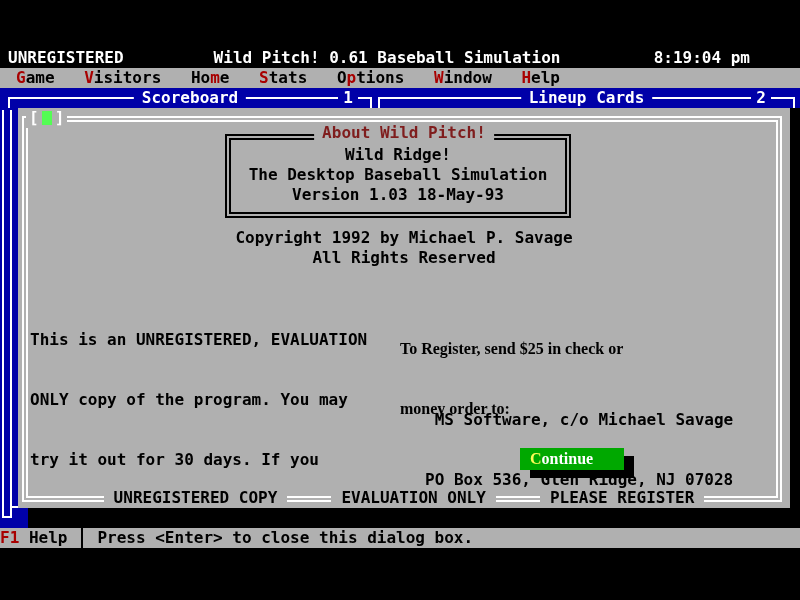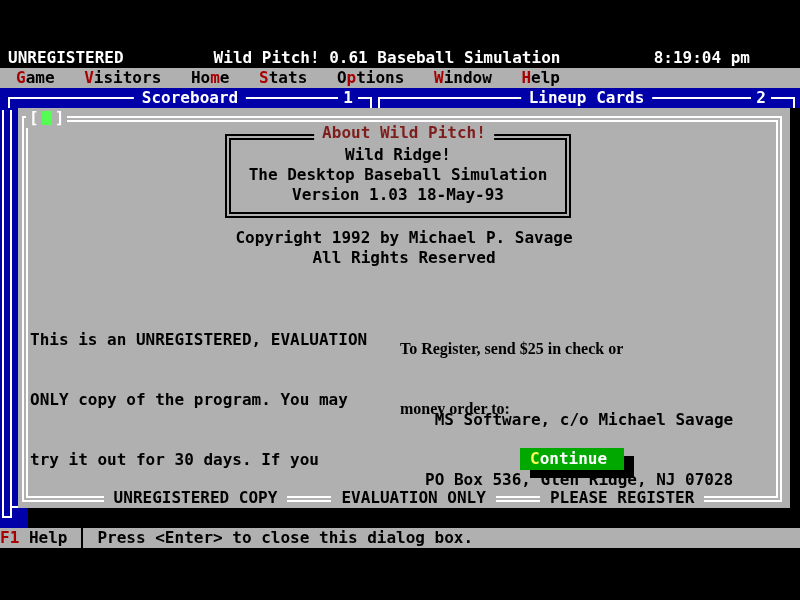--- a/index.html
+++ b/index.html
@@ -37,21 +37,21 @@
   .dlg-frame{position:absolute;left:4px;top:8px;right:8px;bottom:6px;border:6px double #fff;}
   .dlg-close{position:absolute;left:8px;top:0;height:20px;background:#b0b0b0;color:#fff;padding:0 3px;display:flex;align-items:center;gap:1px;z-index:3;cursor:pointer;}
   .close-block{display:inline-block;width:10px;height:14px;background:#54fc54;margin:0 2px;}
   .dlg-title{position:absolute;left:50%;transform:translateX(-50%);top:15px;height:20px;background:#b0b0b0;color:#7f1d1d;padding:0 8px;white-space:nowrap;z-index:3;}
   .about-box{position:absolute;left:207px;top:26px;width:346px;height:84px;border:6px double #000;box-sizing:border-box;text-align:center;padding-top:5px;}
   .copyright{position:absolute;left:0;right:0;top:120px;text-align:center;}
   .body-left{position:absolute;left:12px;top:182px;white-space:pre;}
   .reg-col{position:absolute;left:382px;top:191px;white-space:pre;font-family:Liberation Serif, serif;}
   .reg-addr{position:absolute;left:407px;top:262px;white-space:pre;text-align:right;}
   .btn-shadow{position:absolute;left:512px;top:348px;width:104px;height:22px;background:#000;}
-  .btn{position:absolute;left:502px;top:340px;width:104px;height:22px;background:#00a800;color:#fff;line-height:22px;padding-left:10px;box-sizing:border-box;cursor:pointer;white-space:nowrap;}
+  .btn{position:absolute;left:502px;top:340px;width:104px;height:22px;background:#00a800;color:#fff;line-height:22px;padding-left:10px;box-sizing:border-box;cursor:pointer;white-space:nowrap;font-family:Liberation Serif, serif;}
   .btn .bhot{color:#fcfc54;}
   .dlg-footer{position:absolute;left:0;right:0;top:380px;height:20px;display:flex;justify-content:center;gap:44px;z-index:3;}
   .dlg-footer span{background:#b0b0b0;padding:0 10px;white-space:nowrap;}
   
   .statusbar{left:0;top:528px;width:800px;height:20px;background:#b0b0b0;color:#000;display:flex;align-items:center;padding-left:0;box-sizing:border-box;}
   .sb-key{color:#a80000;}
   .sb-div{width:2px;height:20px;background:#000;margin:0 14px;}
   .sb-help{margin-left:8px;cursor:pointer;}
 </style>
 </head>

